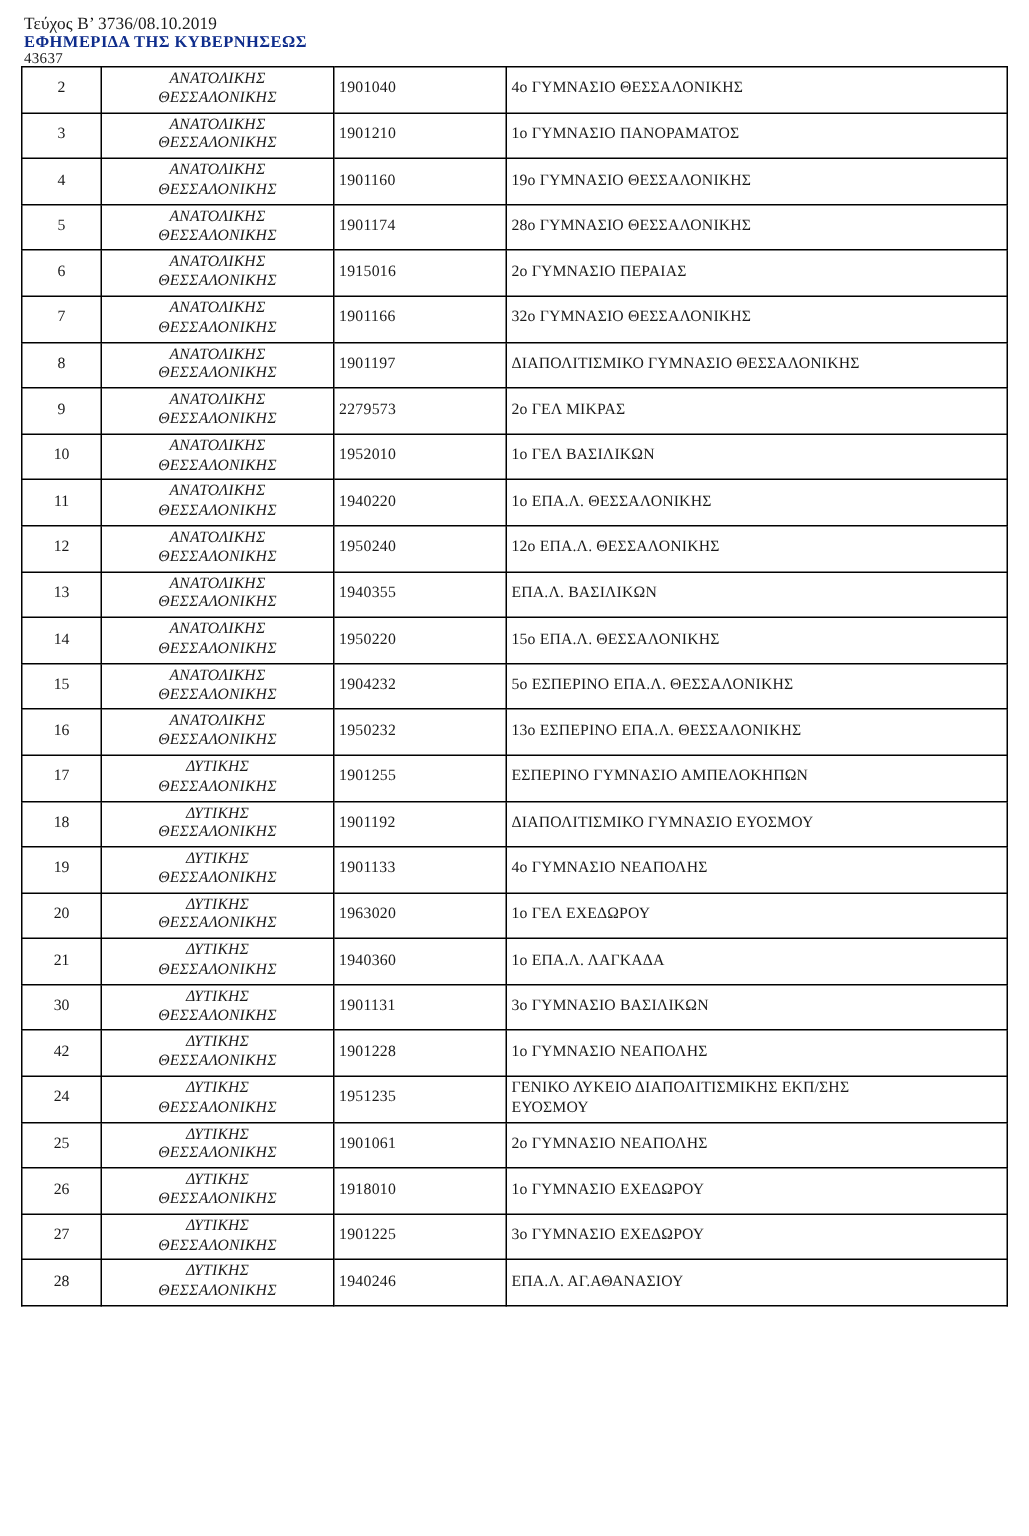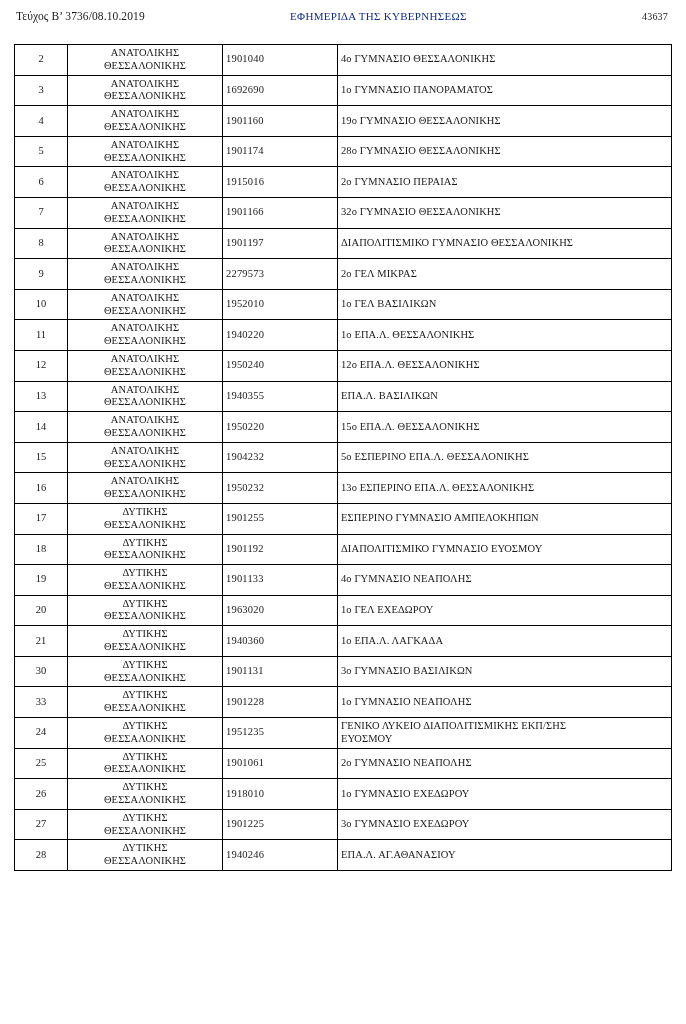--- a/index.html
+++ b/index.html
@@ -22,28 +22,29 @@
     padding: 10px 14px 0 14px;
     position: relative;
   }
   .header {
     display: flex;
     align-items: baseline;
     justify-content: space-between;
     font-size: 11.5px;
     padding: 0 4px 0 2px;
     height: 22px;
+    flex-direction: column;
   }
   .header .left {
     white-space: nowrap;
     letter-spacing: 0.1px;
   }
   .header .center {
     color: #0f2d8c;
-    font-weight: normal;
+    font-weight: bold;
     font-size: 11px;
     letter-spacing: 0.3px;
     text-align: center;
     flex: 1;
     margin-left: -30px;
   }
   .header .right {
     white-space: nowrap;
     font-size: 10px;
     letter-spacing: 0.2px;
@@ -62,20 +63,21 @@
     line-height: 1.22;
   }
   td.c-num {
     width: 46px;
     text-align: center;
   }
   td.c-region {
     width: 148px;
     text-align: center;
     letter-spacing: 0.1px;
+    font-style: italic;
   }
   td.c-code {
     width: 108px;
     letter-spacing: 0.2px;
   }
   td.c-name {
     letter-spacing: 0.1px;
   }
   .region-l1, .region-l2 {
     display: block;
@@ -108,21 +110,21 @@
           <td class="c-name">
             <span class="name-l">4ο ΓΥΜΝΑΣΙΟ ΘΕΣΣΑΛΟΝΙΚΗΣ</span>
           </td>
         </tr>
         <tr>
           <td class="c-num">3</td>
           <td class="c-region">
             <span class="region-l1">ΑΝΑΤΟΛΙΚΗΣ</span>
             <span class="region-l2">ΘΕΣΣΑΛΟΝΙΚΗΣ</span>
           </td>
-          <td class="c-code">1692690</td>
+          <td class="c-code">1901210</td>
           <td class="c-name">
             <span class="name-l">1ο ΓΥΜΝΑΣΙΟ ΠΑΝΟΡΑΜΑΤΟΣ</span>
           </td>
         </tr>
         <tr>
           <td class="c-num">4</td>
           <td class="c-region">
             <span class="region-l1">ΑΝΑΤΟΛΙΚΗΣ</span>
             <span class="region-l2">ΘΕΣΣΑΛΟΝΙΚΗΣ</span>
           </td>
@@ -323,21 +325,21 @@
           <td class="c-region">
             <span class="region-l1">ΔΥΤΙΚΗΣ</span>
             <span class="region-l2">ΘΕΣΣΑΛΟΝΙΚΗΣ</span>
           </td>
           <td class="c-code">1901131</td>
           <td class="c-name">
             <span class="name-l">3ο ΓΥΜΝΑΣΙΟ ΒΑΣΙΛΙΚΩΝ</span>
           </td>
         </tr>
         <tr>
-          <td class="c-num">33</td>
+          <td class="c-num">42</td>
           <td class="c-region">
             <span class="region-l1">ΔΥΤΙΚΗΣ</span>
             <span class="region-l2">ΘΕΣΣΑΛΟΝΙΚΗΣ</span>
           </td>
           <td class="c-code">1901228</td>
           <td class="c-name">
             <span class="name-l">1ο ΓΥΜΝΑΣΙΟ ΝΕΑΠΟΛΗΣ</span>
           </td>
         </tr>
         <tr>

